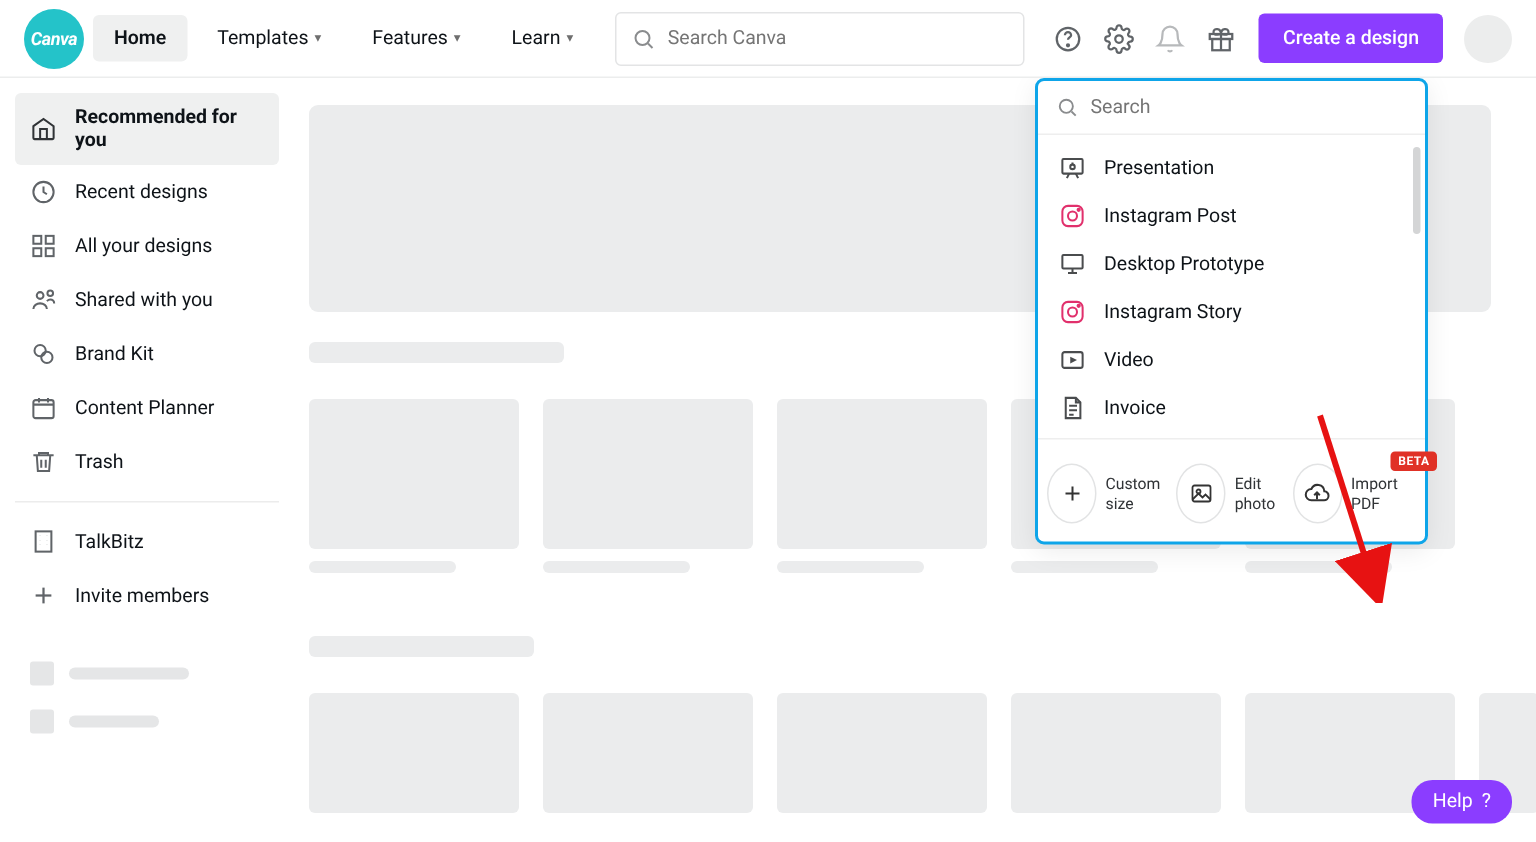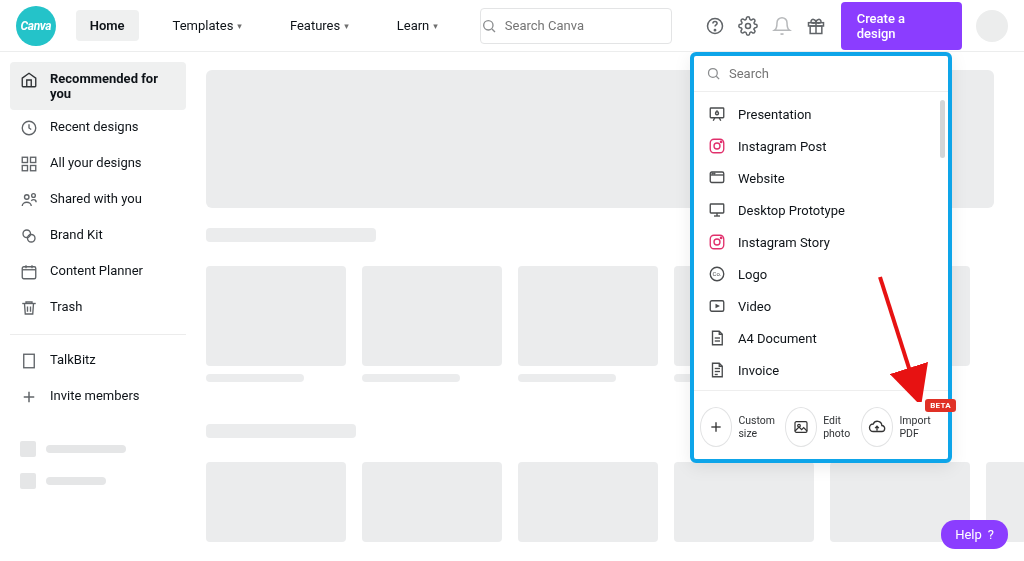--- a/index.html
+++ b/index.html
@@ -1,52 +1,52 @@
 <!DOCTYPE html>
 <html><head>
 <meta charset="utf-8">
 <style>
   * { box-sizing: border-box; margin: 0; padding: 0; font-family: -apple-system, BlinkMacSystemFont, "Segoe UI", Roboto, Helvetica, Arial, sans-serif; }
   body { width: 1024px; height: 561px; background: #fff; overflow: hidden; position: relative; font-size: 13px; color: #0e1318; }
 
   
-  .header { display: flex; align-items: center; height: 52px; padding: 0 16px; border-bottom: 1px solid #eceded; gap: 20px; }
+  .header { display: flex; align-items: center; height: 52px; padding: 0 16px; border-bottom: 1px solid #eceded; gap: 6px; }
   .logo { width: 40px; height: 40px; border-radius: 50%; background: #24c3c9; display: flex; align-items: center; justify-content: center; color: #fff; font-weight: 700; font-size: 12px; font-style: italic; letter-spacing: -0.3px; }
   .nav-link { padding: 8px 14px; border-radius: 4px; font-size: 13px; display: flex; align-items: center; gap: 4px; cursor: pointer; color: #0e1318; }
   .nav-link.active { background: #eff0f0; font-weight: 600; }
   .chev { font-size: 9px; color: #6f6f6f; }
-  .search-bar { flex: 1; margin: 0 8px; height: 36px; max-width: 360px; border: 1px solid #e3e4e5; border-radius: 4px; display: flex; align-items: center; gap: 8px; padding: 0 0; }
+  .search-bar { flex: 1; margin: 0 8px; height: 36px; max-width: 360px; border: 1px solid #e3e4e5; border-radius: 4px; display: flex; align-items: center; gap: 8px; padding: 0 10px; }
   .search-bar input { border: none; outline: none; font-size: 13px; flex: 1; background: transparent; }
   .header-icons { display: flex; align-items: center; gap: 4px; margin-left: auto; }
   .header-icon { width: 30px; height: 30px; display: flex; align-items: center; justify-content: center; cursor: pointer; color: #666; }
   .create-btn { background: #8b3dff; color: #fff; padding: 9px 16px; border-radius: 4px; font-size: 13px; font-weight: 500; cursor: pointer; margin-left: 6px; }
   .avatar { width: 32px; height: 32px; border-radius: 50%; background: #eceded; margin-left: 10px; cursor: pointer; }
 
   
   .layout { display: flex; height: calc(100% - 52px); }
   .sidebar { width: 196px; padding: 10px; overflow-y: auto; }
-  .sidebar-item { display: flex; gap: 12px; padding: 9px 10px; border-radius: 4px; cursor: pointer; font-size: 13px; color: #0e1318; }
+  .sidebar-item { display: flex; align-items: center; gap: 12px; padding: 9px 10px; border-radius: 4px; cursor: pointer; font-size: 13px; color: #0e1318; }
   .sidebar-item.active { background: #eff0f0; font-weight: 700; }
   .sidebar-icon { width: 18px; height: 18px; display: flex; align-items: center; justify-content: center; color: #606468; flex-shrink: 0; }
   .sidebar hr { border: none; border-top: 1px solid #ececec; margin: 8px 0; }
   .skeleton-small { display: flex; align-items: center; gap: 10px; padding: 8px 10px; }
   .sk-sq { width: 16px; height: 16px; background: #e5e6e7; border-radius: 2px; }
   .sk-line { height: 8px; background: #e5e6e7; border-radius: 4px; }
   .main { flex: 1; padding: 18px 30px 0 10px; overflow: hidden; position: relative; }
   .hero { height: 138px; background: #ebeced; border-radius: 6px; margin-bottom: 20px; }
   .sk-title { width: 170px; height: 14px; background: #ebeced; border-radius: 4px; margin-bottom: 24px; }
   .card-row { display: flex; gap: 16px; margin-bottom: 42px; }
   .card { width: 140px; flex-shrink: 0; }
   .card-img { height: 100px; background: #ebeced; border-radius: 4px; margin-bottom: 8px; }
   .card-line { width: 70%; height: 8px; background: #ebeced; border-radius: 4px; }
   .card-row.bottom .card-img { height: 80px; }
   .sk-title2 { width: 150px; height: 14px; background: #ebeced; border-radius: 4px; margin-bottom: 24px; }
 
   
-  .popover { position: absolute; top: 0; right: 72px; width: 262px; background: #fff; border: 4px solid #0ea5e9; border-radius: 6px; box-shadow: 0 4px 18px rgba(0,0,0,.08); display: flex; flex-direction: column; }
+  .popover { position: absolute; top: 0; right: 72px; width: 262px; background: #fff; border: 2px solid #0ea5e9; border-radius: 6px; box-shadow: 0 4px 18px rgba(0,0,0,.08); display: flex; flex-direction: column; }
   .pop-search { display: flex; align-items: center; gap: 8px; padding: 10px 12px; border-bottom: 1px solid #eee; }
   .pop-search input { border: none; outline: none; font-size: 13px; flex: 1; }
   .pop-body { position: relative; padding: 6px 0 4px; }
   .fake-scroll { position: absolute; right: 3px; top: 8px; width: 5px; height: 58px; background: #d4d5d6; border-radius: 3px; }
   .pop-label { font-size: 11px; color: #7a7d80; padding: 4px 14px 6px; }
   .pop-item { display: flex; align-items: center; gap: 12px; padding: 7px 14px; cursor: pointer; font-size: 13px; }
   .pop-icon { width: 18px; height: 18px; display: flex; align-items: center; justify-content: center; color: #4a4c4e; flex-shrink: 0; }
   .pop-icon.insta { color: #e1306c; }
   .pop-bottom { display: flex; justify-content: space-around; padding: 16px 6px 12px; border-top: 1px solid #eee; }
   .pop-action { display: flex; flex-direction: row; align-items: center; gap: 6px; cursor: pointer; font-size: 10.5px; color: #303336; position: relative; }
@@ -314,76 +314,45 @@
                 <rect x="3" y="3" width="18" height="18" rx="5"></rect>
                 <circle cx="12" cy="12" r="4"></circle>
                 <circle cx="17.5" cy="6.5" r="1" fill="currentColor"></circle>
               </svg>
             </span>
           <span>Instagram Post</span>
         </div>
         <div class="pop-item">
           <span class="pop-icon">
               <svg width="18" height="18" viewBox="0 0 24 24" fill="none" stroke="currentColor" stroke-width="1.8">
-                <rect x="3" y="4" width="18" height="14" rx="2"></rect>
-                <line x1="3" y1="8" x2="21" y2="8"></line>
-                <circle cx="6" cy="6" r="0.6" fill="currentColor"></circle>
-                <circle cx="8.5" cy="6" r="0.6" fill="currentColor"></circle>
-              </svg>
-            </span>
-          <span>Website</span>
-        </div>
-        <div class="pop-item">
-          <span class="pop-icon">
-              <svg width="18" height="18" viewBox="0 0 24 24" fill="none" stroke="currentColor" stroke-width="1.8">
                 <rect x="3" y="4" width="18" height="12" rx="1"></rect>
                 <line x1="8" y1="20" x2="16" y2="20"></line>
                 <line x1="12" y1="16" x2="12" y2="20"></line>
               </svg>
             </span>
           <span>Desktop Prototype</span>
         </div>
         <div class="pop-item">
           <span class="pop-icon insta">
               <svg width="18" height="18" viewBox="0 0 24 24" fill="none" stroke="currentColor" stroke-width="1.8">
                 <rect x="3" y="3" width="18" height="18" rx="5"></rect>
                 <circle cx="12" cy="12" r="4"></circle>
                 <circle cx="17.5" cy="6.5" r="1" fill="currentColor"></circle>
               </svg>
             </span>
           <span>Instagram Story</span>
         </div>
         <div class="pop-item">
           <span class="pop-icon">
               <svg width="18" height="18" viewBox="0 0 24 24" fill="none" stroke="currentColor" stroke-width="1.8">
-                <circle cx="12" cy="12" r="9"></circle>
-                <text x="12" y="15" text-anchor="middle" font-size="8" fill="currentColor" stroke="none">Co.</text>
-              </svg>
-            </span>
-          <span>Logo</span>
-        </div>
-        <div class="pop-item">
-          <span class="pop-icon">
-              <svg width="18" height="18" viewBox="0 0 24 24" fill="none" stroke="currentColor" stroke-width="1.8">
                 <rect x="3" y="5" width="18" height="14" rx="2"></rect>
                 <polygon points="10,9 16,12 10,15" fill="currentColor" stroke="none"></polygon>
               </svg>
             </span>
           <span>Video</span>
-        </div>
-        <div class="pop-item">
-          <span class="pop-icon">
-              <svg width="18" height="18" viewBox="0 0 24 24" fill="none" stroke="currentColor" stroke-width="1.8">
-                <path d="M6 3h9l4 4v14H6z"></path>
-                <path d="M15 3v4h4"></path>
-                <line x1="9" y1="12" x2="16" y2="12"></line>
-                <line x1="9" y1="16" x2="16" y2="16"></line>
-              </svg>
-            </span>
-          <span>A4 Document</span>
         </div>
         <div class="pop-item">
           <span class="pop-icon">
               <svg width="18" height="18" viewBox="0 0 24 24" fill="none" stroke="currentColor" stroke-width="1.8">
                 <path d="M6 3h9l4 4v14H6z"></path>
                 <path d="M15 3v4h4"></path>
                 <line x1="9" y1="10" x2="16" y2="10"></line>
                 <line x1="9" y1="14" x2="16" y2="14"></line>
                 <line x1="9" y1="18" x2="13" y2="18"></line>
               </svg>

